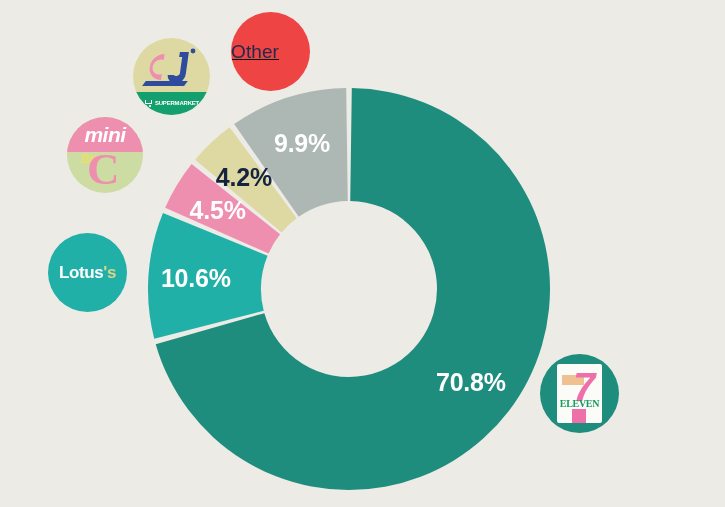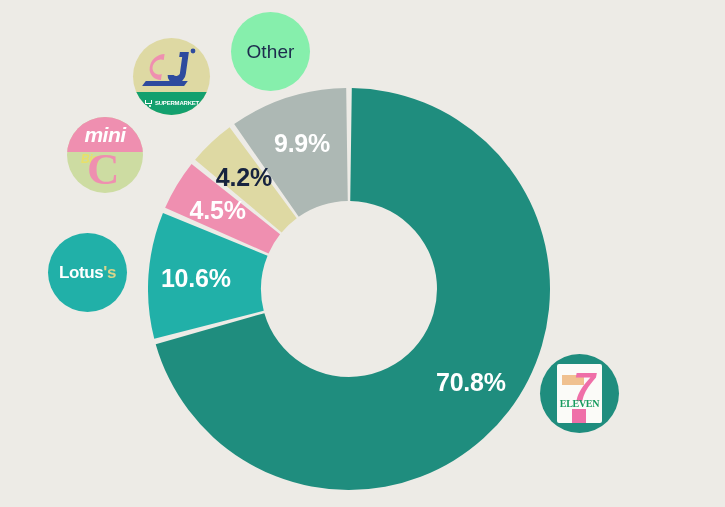--- a/index.html
+++ b/index.html
@@ -44,24 +44,24 @@
   .badge {
     position: absolute;
     border-radius: 50%;
     overflow: hidden;
   }
 
   
   .badge-other {
     left: 231px; top: 12px;
     width: 79px; height: 79px;
-    background: #86efac;
+    background: #ef4444;
     display: flex;
     align-items: center;
-    justify-content: center;
+    text-decoration: underline;
   }
   .badge-other-text {
     font-family: "Liberation Sans", sans-serif;
     font-size: 19px;
     color: #1d2b4d;
     letter-spacing: 0.1px;
   }
 
   
   .badge-cj {

